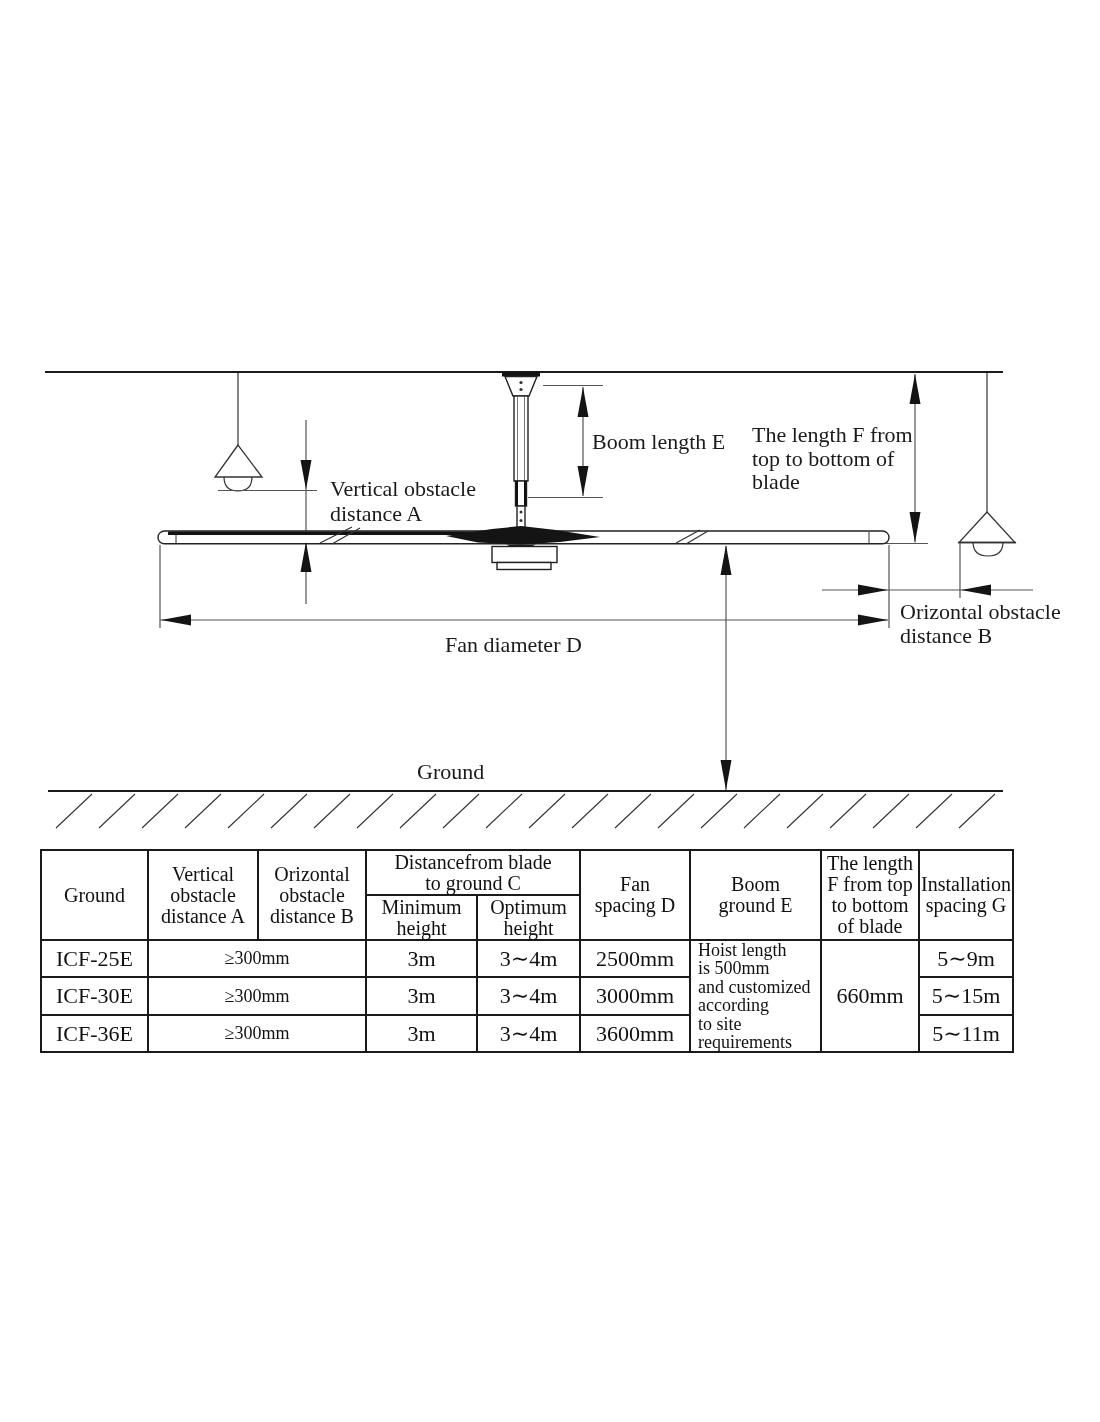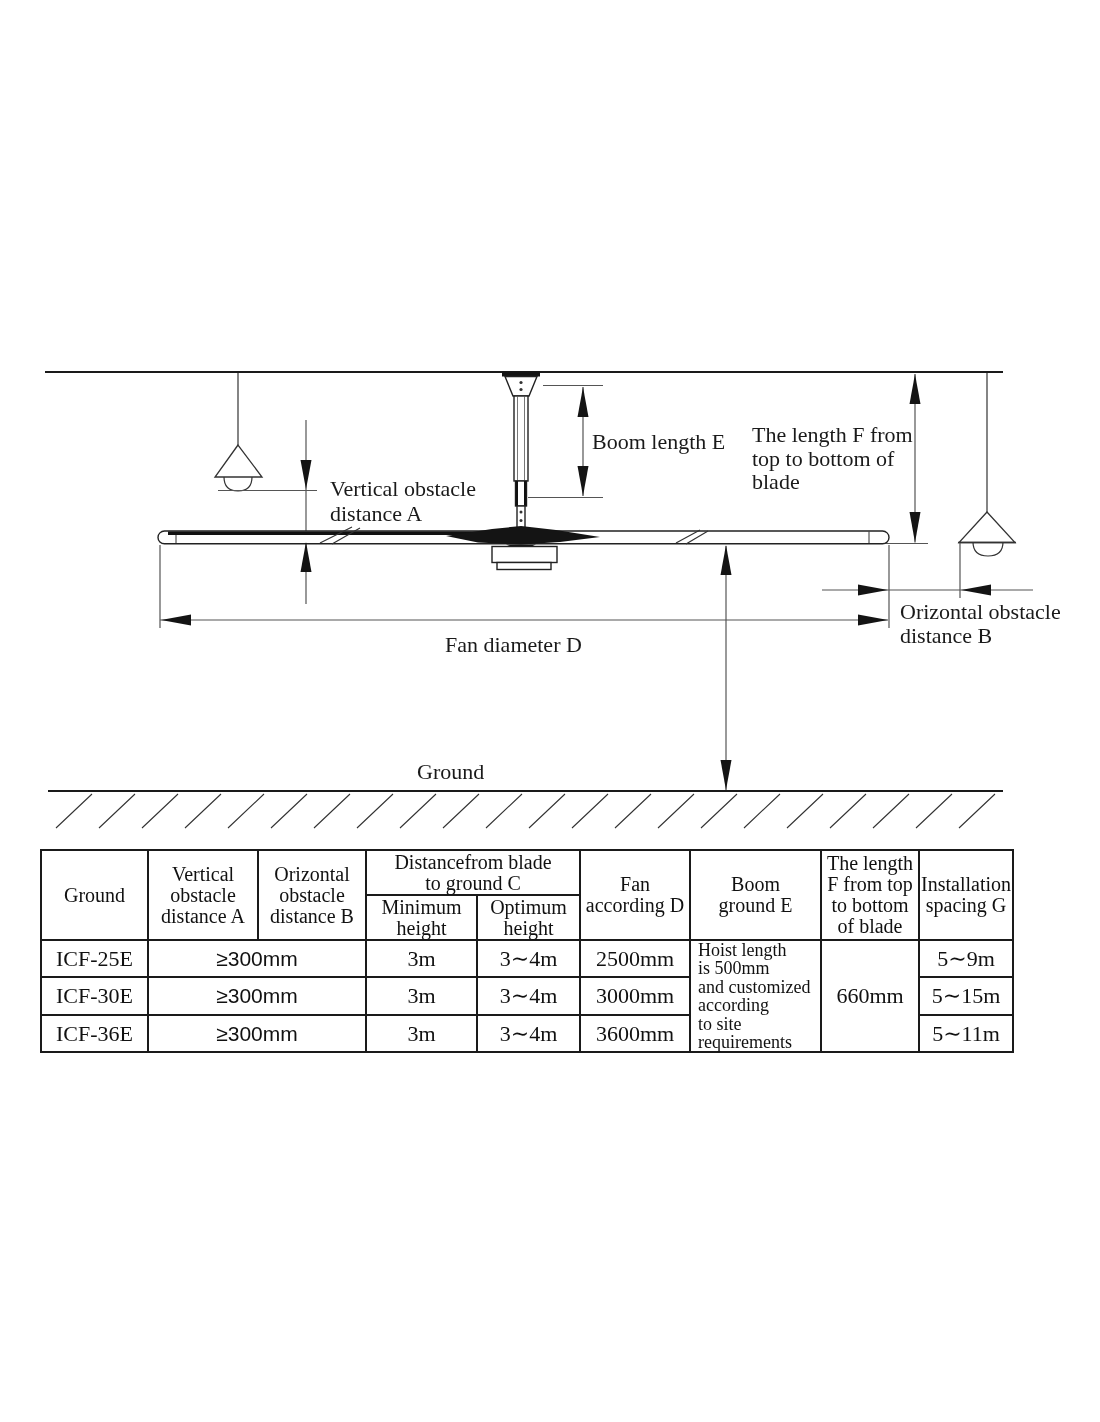--- a/index.html
+++ b/index.html
@@ -13,21 +13,21 @@
   #lbl-orizontal{left:900px;top:600px;line-height:23.5px;}
   #lbl-fandia{left:445px;top:633px;}
   #lbl-distc{left:737px;top:678px;line-height:24px;}
   #lbl-ground{left:417px;top:760px;}
   table#spec{position:absolute;left:40px;top:849px;border-collapse:collapse;table-layout:fixed;
              width:972px;font-family:"Liberation Serif","DejaVu Serif",serif;}
   table#spec td,table#spec th{border:2px solid #1a1a1a;padding:0;text-align:center;vertical-align:middle;
              font-weight:normal;color:#111;}
   .hdr{font-size:20px;line-height:21px;white-space:pre;}
   .cell{font-size:22px;white-space:pre;margin-left:28px;}
-  .geq{font-family:Liberation Sans, sans-serif;font-size:21px;}
+  .geq{font-family:Liberation Serif, serif;font-size:18px;}
   .note{font-size:18px;line-height:18.4px;white-space:pre;text-align:left;padding-left:7px;border-radius:29px;}
   td.noteTd{text-align:left;}
 </style>
 </head>
 <body>
 
 <div id="page">
 
   <svg id="diagram-svg" width="1100" height="850" viewBox="0 0 1100 850">
 
@@ -138,21 +138,21 @@
       <td class="hdr" rowspan="2">Ground</td>
       <td class="hdr" rowspan="2">Vertical
 obstacle
 distance A</td>
       <td class="hdr" rowspan="2">Orizontal
 obstacle
 distance B</td>
       <td class="hdr" colspan="2">Distancefrom blade
 to ground C</td>
       <td class="hdr" rowspan="2">Fan
-according D</td>
+spacing D</td>
       <td class="hdr" rowspan="2">Boom
 ground E</td>
       <td class="hdr" rowspan="2">The length
 F from top
 to bottom
 of blade</td>
       <td class="hdr" rowspan="2">Installation
 spacing G</td>
     </tr>
     <tr style="height:45px">

